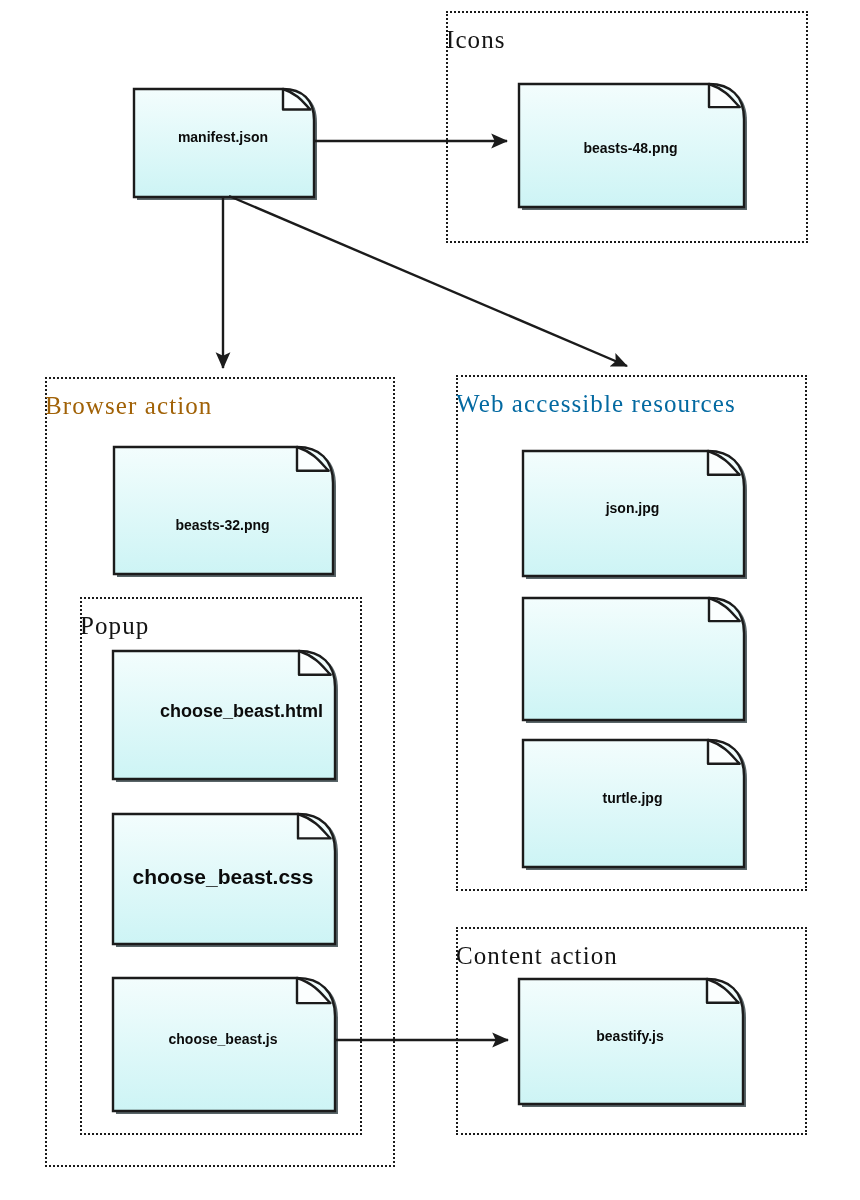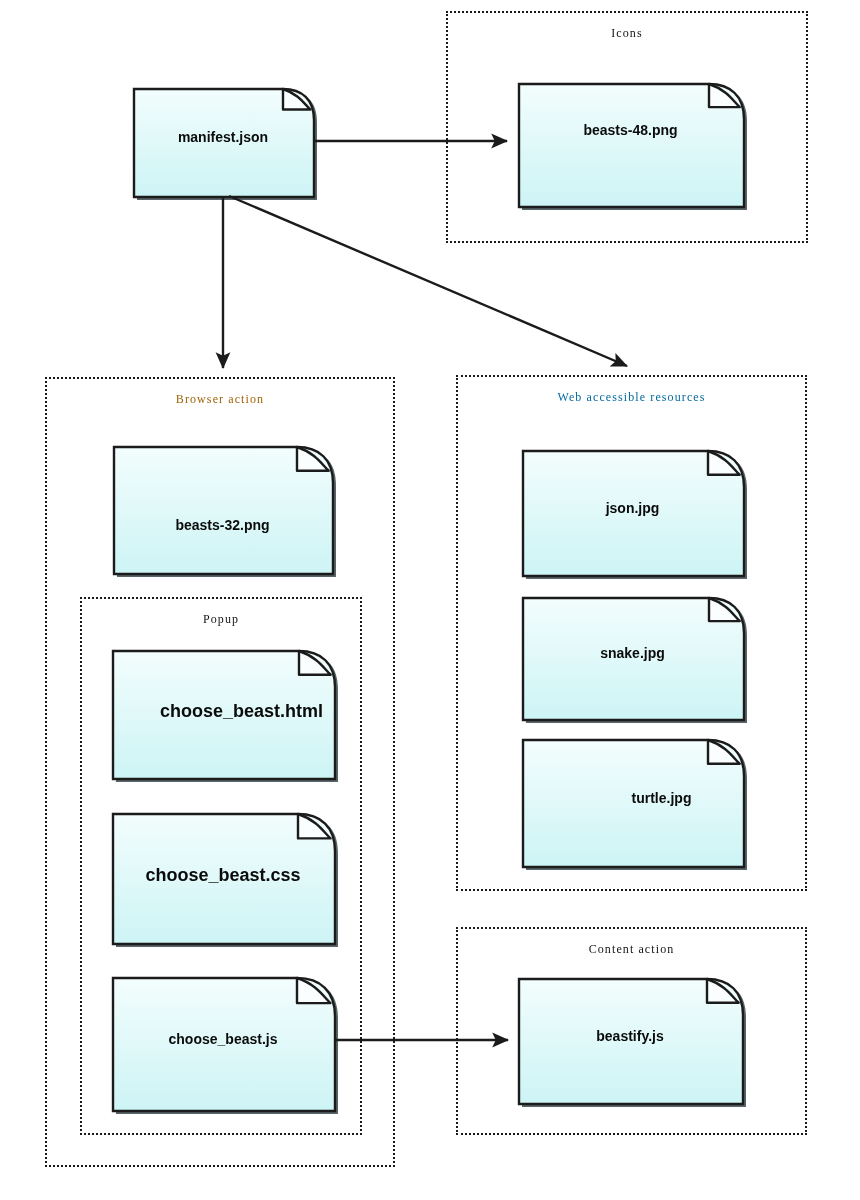--- a/index.html
+++ b/index.html
@@ -28,23 +28,22 @@
     position: absolute;
     border: 2px dotted #1a1a1a;
     box-sizing: border-box;
     background: transparent;
     z-index: 1;
   }
   .group-label {
     position: absolute;
     left: 0;
     width: 100%;
-    text-align: center;
     font-family: "Liberation Serif", serif;
-    font-size: 12px;
+    font-size: 25px;
     letter-spacing: 1.1px;
     color: #141414;
     white-space: nowrap;
     z-index: 2;
   }
   .node {
     position: absolute;
     z-index: 3;
   }
   .node svg {
@@ -119,21 +118,21 @@
           <linearGradient id="grad-beasts-48-png" x1="0" y1="0" x2="0" y2="1">
             <stop offset="0%" stop-color="#f3fdfd"></stop>
             <stop offset="100%" stop-color="#cdf4f5"></stop>
           </linearGradient>
         </defs>
         <path d="M 4,4 L 194,4 C 215.7,4 229,13.3 229,39 L 229,127 L 4,127 Z" fill="#3c4a4d" opacity="0.85"></path>
         <path d="M 1,1 L 191,1 C 212.7,1 226,13.3 226,36 L 226,124 L 1,124 Z" fill="url(#grad-beasts-48-png)" stroke="#1b1b1b" stroke-width="2.4" stroke-linejoin="miter"></path>
         <path d="M 191,1 L 191,24.1 L 221.8,24.1 C 215.5,18.5 209.9,7.3 191,1 Z" fill="#fbfefe" stroke="#1b1b1b" stroke-width="2.4" stroke-linejoin="round"></path>
       </svg>
     </div>
-  <div class="node-label" id="nl-beasts-48-png" style="left: 518px; width: 225px; top: 122px; color: rgb(11, 11, 11);">beasts-48.png</div>
+  <div class="node-label" id="nl-beasts-48-png" style="left: 518px; width: 225px; top: 140px; color: rgb(11, 11, 11);">beasts-48.png</div>
 
   <div class="node" id="n-beasts-32-png" style="left: 113px; top: 446px; width: 219px; height: 127px;">
       <svg width="225" height="133" viewBox="0 0 225 133">
         <defs>
           <linearGradient id="grad-beasts-32-png" x1="0" y1="0" x2="0" y2="1">
             <stop offset="0%" stop-color="#f3fdfd"></stop>
             <stop offset="100%" stop-color="#cdf4f5"></stop>
           </linearGradient>
         </defs>
         <path d="M 4,4 L 187,4 C 209.32,4 223,13.68 223,40 L 223,131 L 4,131 Z" fill="#3c4a4d" opacity="0.85"></path>
@@ -164,21 +163,21 @@
           <linearGradient id="grad-choose-beast-css" x1="0" y1="0" x2="0" y2="1">
             <stop offset="0%" stop-color="#f3fdfd"></stop>
             <stop offset="100%" stop-color="#cdf4f5"></stop>
           </linearGradient>
         </defs>
         <path d="M 4,4 L 189,4 C 211.94,4 226,14.06 226,41 L 226,134 L 4,134 Z" fill="#3c4a4d" opacity="0.85"></path>
         <path d="M 1,1 L 186,1 C 208.94,1 223,14.06 223,38 L 223,131 L 1,131 Z" fill="url(#grad-choose-beast-css)" stroke="#1b1b1b" stroke-width="2.4" stroke-linejoin="miter"></path>
         <path d="M 186,1 L 186,25.42 L 218.56,25.42 C 211.9,19.5 205.98,7.66 186,1 Z" fill="#fbfefe" stroke="#1b1b1b" stroke-width="2.4" stroke-linejoin="round"></path>
       </svg>
     </div>
-  <div class="node-label" id="nl-choose-beast-css" style="left: 112px; width: 222px; top: 865px; color: rgb(11, 11, 11); font-size: 18px;">choose_beast.css</div>
+  <div class="node-label" id="nl-choose-beast-css" style="left: 112px; width: 222px; top: 865px; color: rgb(11, 11, 11); font-size: 21px;">choose_beast.css</div>
 
   <div class="node" id="n-choose-beast-js" style="left: 112px; top: 977px; width: 222px; height: 133px;">
       <svg width="228" height="139" viewBox="0 0 228 139">
         <defs>
           <linearGradient id="grad-choose-beast-js" x1="0" y1="0" x2="0" y2="1">
             <stop offset="0%" stop-color="#f3fdfd"></stop>
             <stop offset="100%" stop-color="#cdf4f5"></stop>
           </linearGradient>
         </defs>
         <path d="M 4,4 L 188,4 C 211.56,4 226,14.44 226,42 L 226,137 L 4,137 Z" fill="#3c4a4d" opacity="0.85"></path>
@@ -209,36 +208,35 @@
           <linearGradient id="grad-snake-jpg" x1="0" y1="0" x2="0" y2="1">
             <stop offset="0%" stop-color="#f3fdfd"></stop>
             <stop offset="100%" stop-color="#cdf4f5"></stop>
           </linearGradient>
         </defs>
         <path d="M 4,4 L 190,4 C 211.7,4 225,13.3 225,39 L 225,126 L 4,126 Z" fill="#3c4a4d" opacity="0.85"></path>
         <path d="M 1,1 L 187,1 C 208.7,1 222,13.3 222,36 L 222,123 L 1,123 Z" fill="url(#grad-snake-jpg)" stroke="#1b1b1b" stroke-width="2.4" stroke-linejoin="miter"></path>
         <path d="M 187,1 L 187,24.1 L 217.8,24.1 C 211.5,18.5 205.9,7.3 187,1 Z" fill="#fbfefe" stroke="#1b1b1b" stroke-width="2.4" stroke-linejoin="round"></path>
       </svg>
     </div>
-  <div class="node-label" id="nl-snake-jpg" style="left: 522px; width: 221px; top: 645px; color: rgb(11, 11, 11);">snake.jpg</div>
 
   <div class="node" id="n-turtle-jpg" style="left: 522px; top: 739px; width: 221px; height: 127px;">
       <svg width="227" height="133" viewBox="0 0 227 133">
         <defs>
           <linearGradient id="grad-turtle-jpg" x1="0" y1="0" x2="0" y2="1">
             <stop offset="0%" stop-color="#f3fdfd"></stop>
             <stop offset="100%" stop-color="#cdf4f5"></stop>
           </linearGradient>
         </defs>
         <path d="M 4,4 L 189,4 C 211.32,4 225,13.68 225,40 L 225,131 L 4,131 Z" fill="#3c4a4d" opacity="0.85"></path>
         <path d="M 1,1 L 186,1 C 208.32,1 222,13.68 222,37 L 222,128 L 1,128 Z" fill="url(#grad-turtle-jpg)" stroke="#1b1b1b" stroke-width="2.4" stroke-linejoin="miter"></path>
         <path d="M 186,1 L 186,24.76 L 217.68,24.76 C 211.2,19 205.44,7.4799999999999995 186,1 Z" fill="#fbfefe" stroke="#1b1b1b" stroke-width="2.4" stroke-linejoin="round"></path>
       </svg>
     </div>
-  <div class="node-label" id="nl-turtle-jpg" style="left: 522px; width: 221px; top: 789.5px; color: rgb(11, 11, 11); padding-left: 29px;">turtle.jpg</div>
+  <div class="node-label" id="nl-turtle-jpg" style="left: 522px; width: 221px; top: 789.5px; color: rgb(11, 11, 11);">turtle.jpg</div>
 
   <div class="node" id="n-beastify-js" style="left: 518px; top: 978px; width: 224px; height: 125px;">
       <svg width="230" height="131" viewBox="0 0 230 131">
         <defs>
           <linearGradient id="grad-beastify-js" x1="0" y1="0" x2="0" y2="1">
             <stop offset="0%" stop-color="#f3fdfd"></stop>
             <stop offset="100%" stop-color="#cdf4f5"></stop>
           </linearGradient>
         </defs>
         <path d="M 4,4 L 192,4 C 214.32,4 228,13.68 228,40 L 228,129 L 4,129 Z" fill="#3c4a4d" opacity="0.85"></path>

